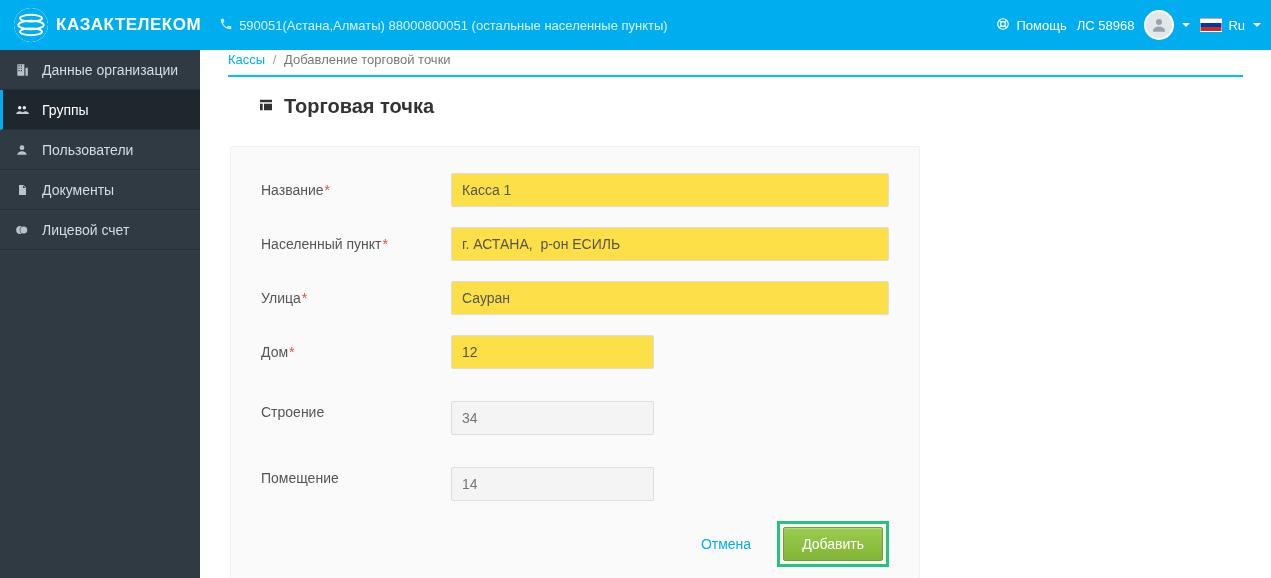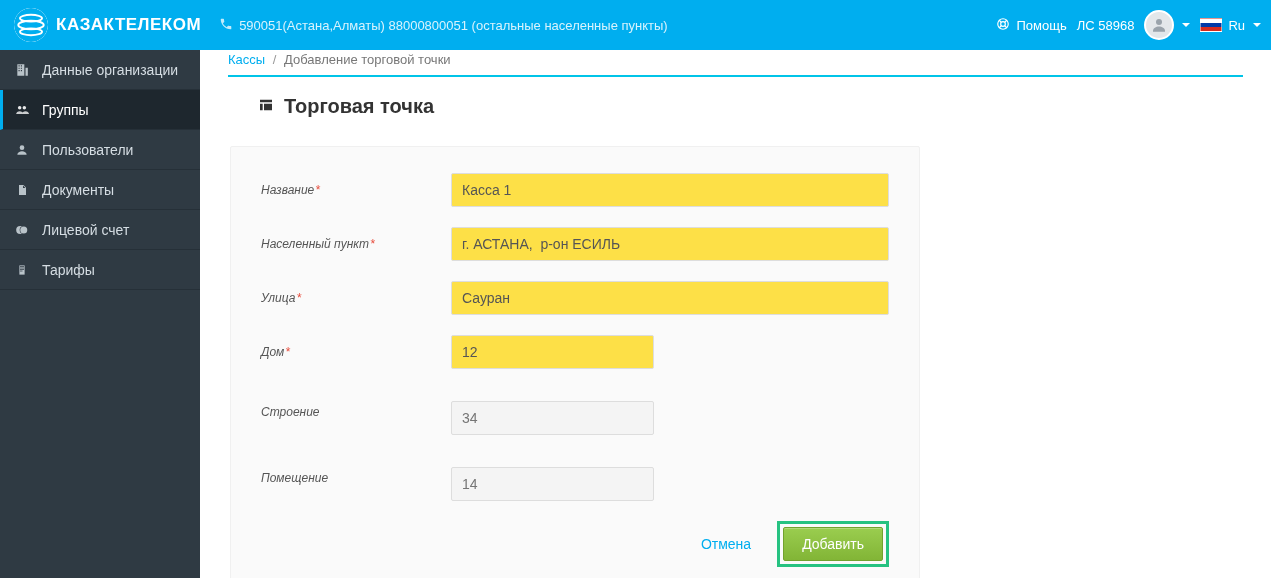--- a/index.html
+++ b/index.html
@@ -105,21 +105,21 @@
     border: 1px solid #f0f0f0;
     border-radius: 2px;
     padding: 26px 30px 18px 30px;
     margin-left: 2px;
   }
   .form-row {
     display: flex; align-items: center;
     margin-bottom: 20px;
   }
   .form-label {
-    width: 190px; font-size: 12px; color: #555; font-style: italic;
+    width: 190px; font-size: 14px; color: #555;
   }
   .req { color: #e74c3c; margin-left: 1px; }
   .form-input {
     flex: 1;
     height: 34px;
     border: 1px solid #ddd;
     border-radius: 2px;
     padding: 0 10px;
     font-size: 14px;
     color: #555;
@@ -257,28 +257,20 @@
     <div class="nav-item">
       <span class="icon">
         <svg width="14" height="14" viewBox="0 0 24 24" fill="#c9d2d8">
             <circle cx="9" cy="12" r="7"></circle>
             <circle cx="15" cy="12" r="7" fill="#2f3a43"></circle>
             <circle cx="15" cy="12" r="6" fill="#c9d2d8"></circle>
           </svg>
       </span>
       <span>Лицевой счет</span>
     </div>
-    <div class="nav-item">
-      <span class="icon">
-        <svg width="12" height="14" viewBox="0 0 24 24" fill="#c9d2d8">
-            <path d="M6 2h12v20H6V2zm2 3h8M8 8h8M8 11h8M8 14h5" stroke="#2f3a43" stroke-width="1.5"></path>
-          </svg>
-      </span>
-      <span>Тарифы</span>
-    </div>
   </div>
 
   <div class="main">
     <div class="breadcrumb">
       <a href="#">Кассы</a>
       <span class="sep">/</span>
       <span>Добавление торговой точки</span>
     </div>
     <div class="hr-accent"></div>
 

